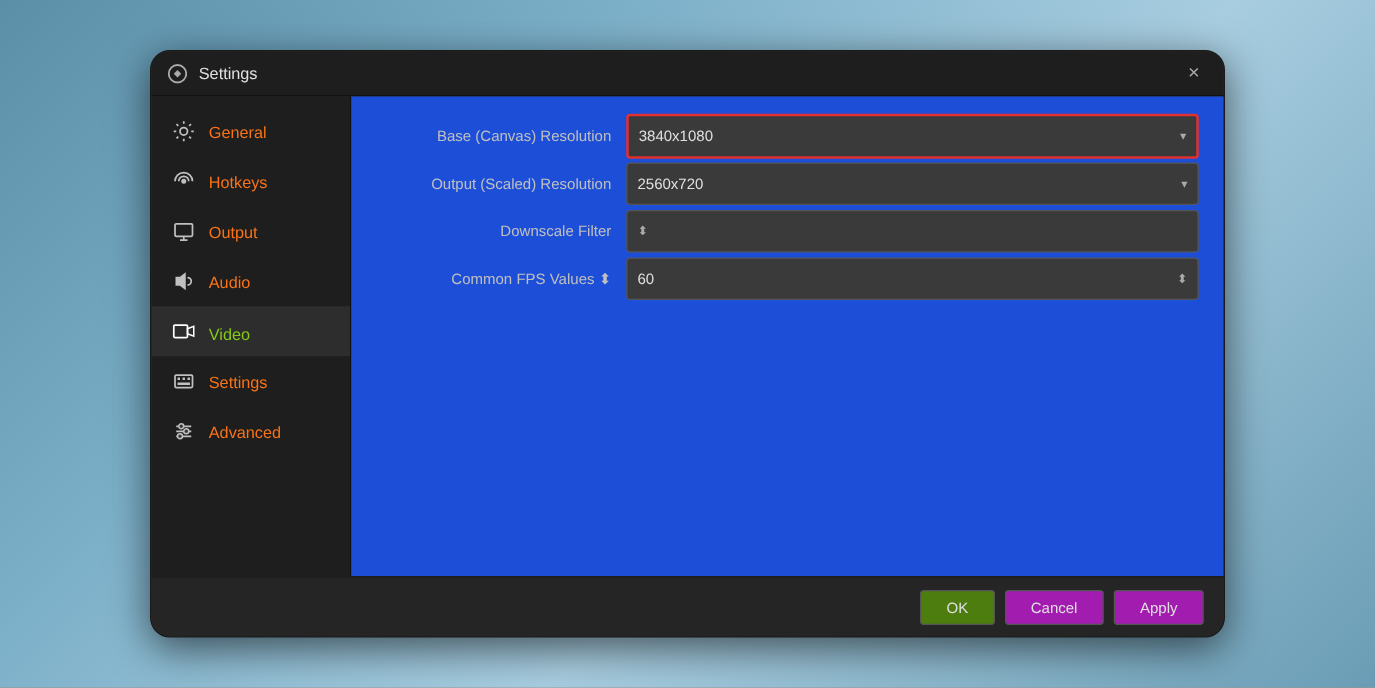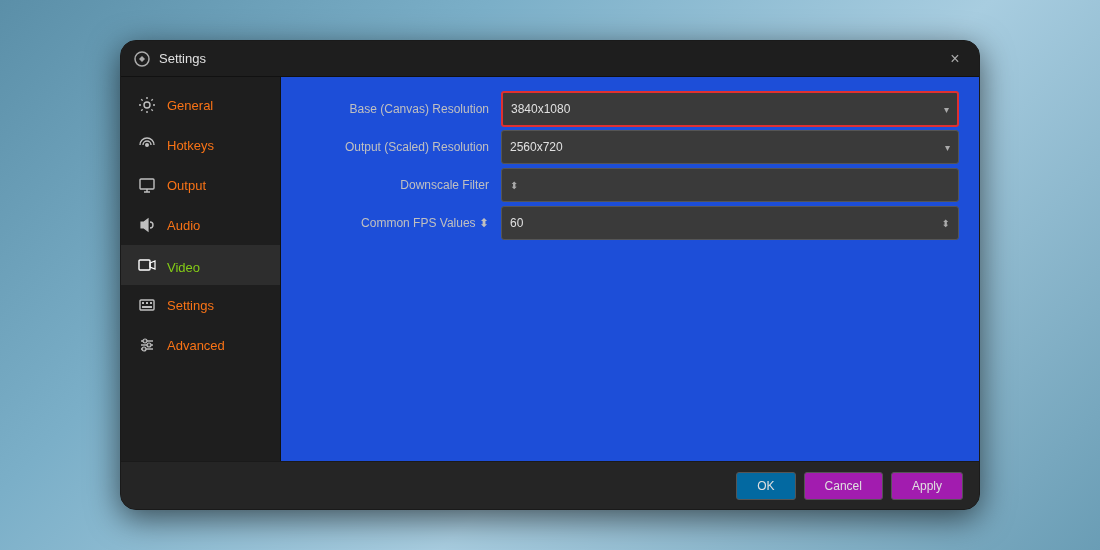--- a/index.html
+++ b/index.html
@@ -197,21 +197,21 @@
       cursor: pointer;
       border: 1px solid #555;
       background: #a21caf;
       color: #e0e0e0;
       display: flex;
       align-items: center;
       justify-content: center;
     }
 
     .btn-ok {
-      background: #0369a1;
+      background: #4d7c0f;
     }
   </style>
 </head>
 <body>
 
 <div class="dialog">
 
   <div class="title-bar">
     <div class="title-bar-icon">
       <svg width="16" height="16" viewBox="0 0 16 16" fill="none">

